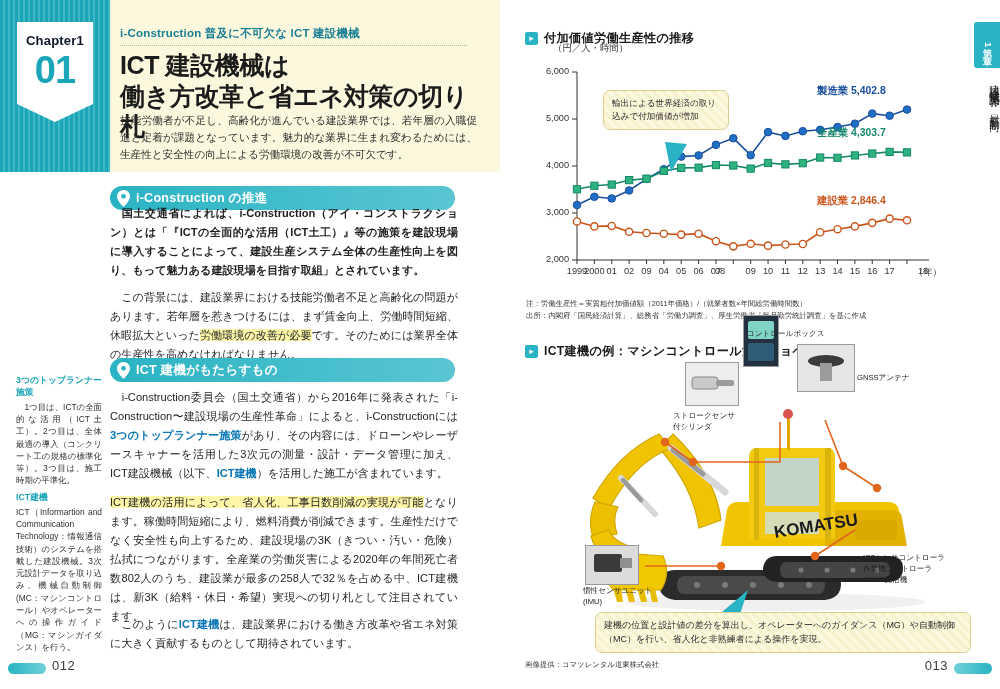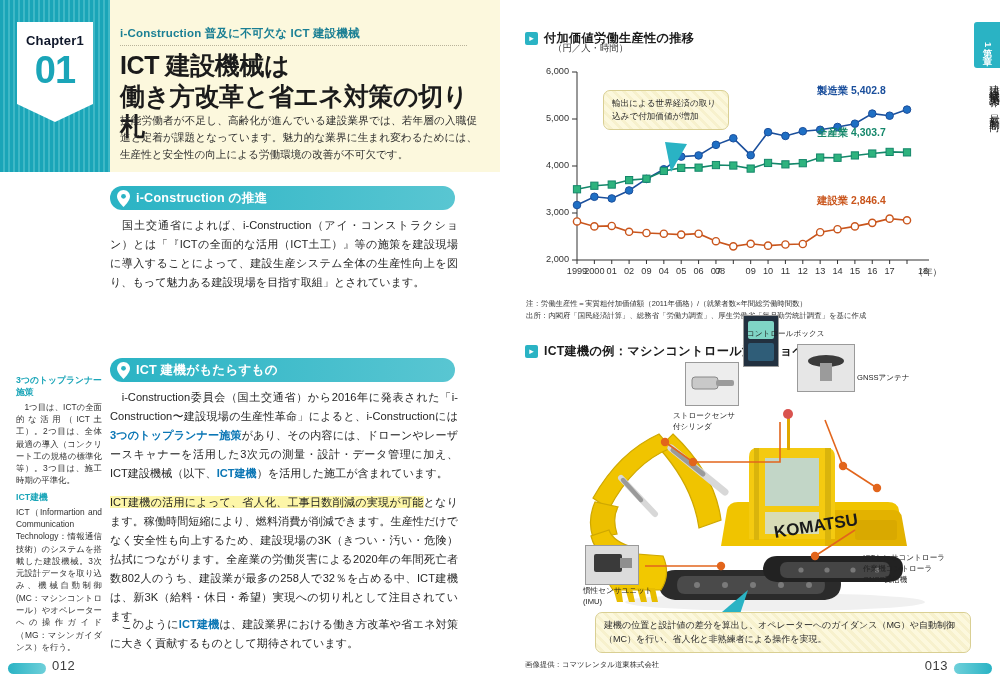--- a/index.html
+++ b/index.html
@@ -98,21 +98,24 @@
   <div class="sec-head" style="top:186px;">
     <span class="pin">
       <svg width="13" height="17" viewBox="0 0 13 17">
           <path d="M6.5 0C2.9 0 0 2.9 0 6.5c0 4.4 6.5 10.5 6.5 10.5S13 10.9 13 6.5C13 2.9 10.1 0 6.5 0z" fill="#ffffff"></path>
           <circle cx="6.5" cy="6.3" r="2.4" fill="#2ab3c4"></circle>
         </svg>
     </span>
     <span class="sec-txt">i-Construction の推進</span>
   </div>
 
-  <div class="body-col" style="top:216px;">　国土交通省によれば、i-Construction（アイ・コンストラクション）とは「『ICTの全面的な活用（ICT土工）』等の施策を建設現場に導入することによって、建設生産システム全体の生産性向上を図り、もって魅力ある建設現場を目指す取組」とされています。</div>
+  <div class="body-col" style="top:204px;font-weight:bold;">　国土交通省によれば、i-Construction（アイ・コンストラクション）とは「『ICTの全面的な活用（ICT土工）』等の施策を建設現場に導入することによって、建設生産システム全体の生産性向上を図り、もって魅力ある建設現場を目指す取組」とされています。</div>
+  <div class="body-col" style="top:288px;">
+    <span>　この背景には、建設業界における技能労働者不足と高齢化の問題があります。若年層を惹きつけるには、まず賃金向上、労働時間短縮、休暇拡大といった</span><span class="hl">労働環境の改善が必要</span><span>です。そのためには業界全体の生産性を高めなければなりません。</span>
+  </div>
 
   <div class="sec-head" style="top:358px;">
     <span class="pin">
       <svg width="13" height="17" viewBox="0 0 13 17">
           <path d="M6.5 0C2.9 0 0 2.9 0 6.5c0 4.4 6.5 10.5 6.5 10.5S13 10.9 13 6.5C13 2.9 10.1 0 6.5 0z" fill="#ffffff"></path>
           <circle cx="6.5" cy="6.3" r="2.4" fill="#2ab3c4"></circle>
         </svg>
     </span>
     <span class="sec-txt">ICT 建機がもたらすもの</span>
   </div>

